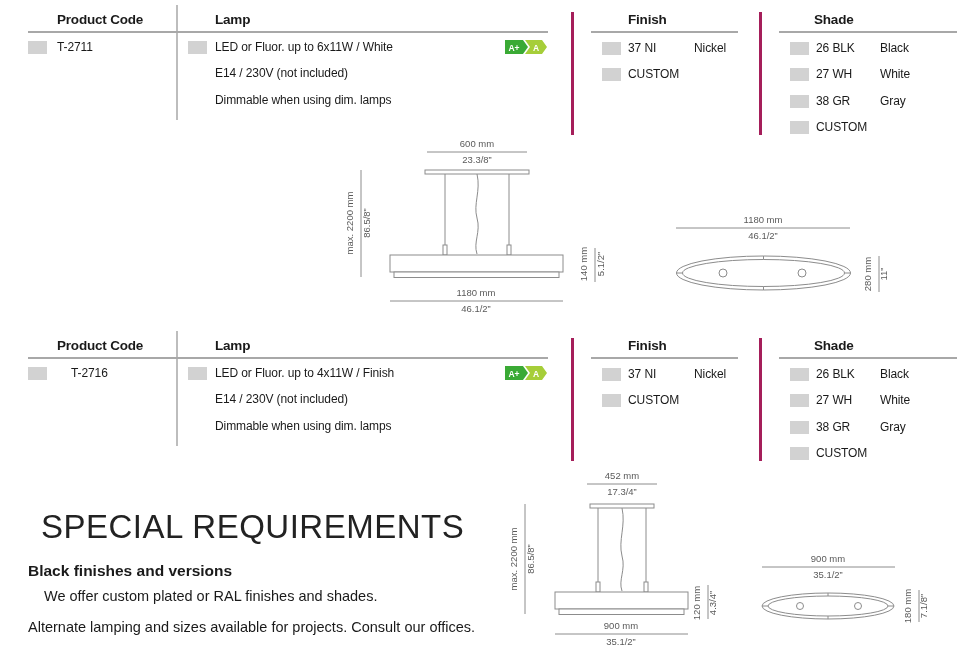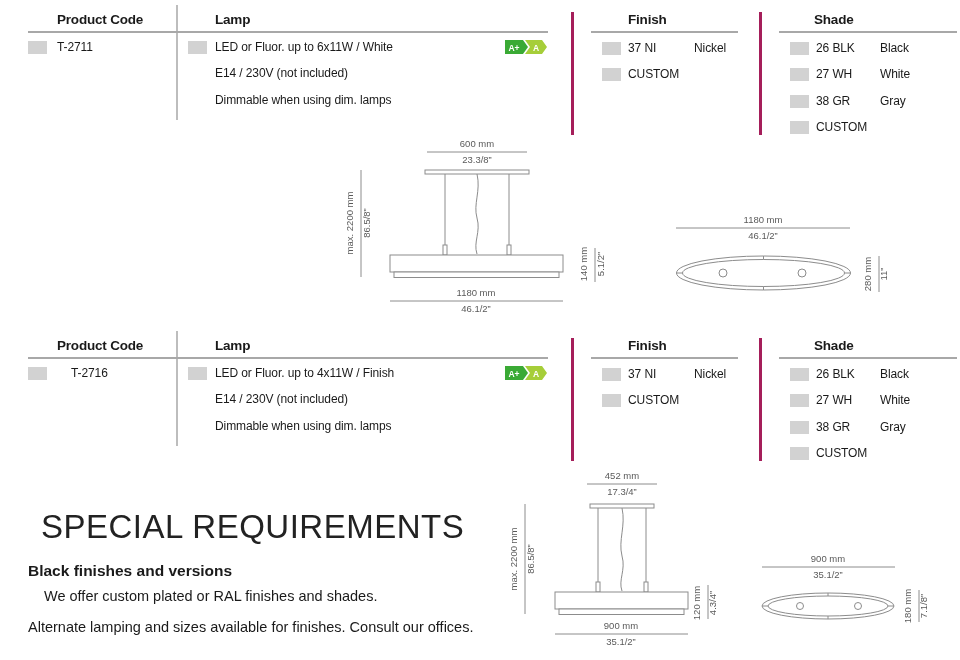--- a/index.html
+++ b/index.html
@@ -158,21 +158,21 @@
   <div class="swatch" style="left:790px;top:95px"></div>
   <div class="cell" style="left:816px;top:95px">38 GR</div>
   <div class="cell" style="left:880px;top:95px">Gray</div>
   <div class="swatch" style="left:790px;top:121px"></div>
   <div class="cell" style="left:816px;top:121px">CUSTOM</div>
 </section>
 
 <h1 class="sr-title" style="margin:14px">SPECIAL REQUIREMENTS</h1>
 <h2 class="sr-sub" style="margin:0">Black finishes and versions</h2>
 <p class="sr-p" style="top:572px;margin:16px">We offer custom plated or RAL finishes and shades.</p>
-<p class="sr-p" style="top:619px;margin:0">Alternate lamping and sizes available for finishes. Consult our offices.</p>
+<p class="sr-p" style="top:619px;margin:0">Alternate lamping and sizes available for projects. Consult our offices.</p>
 
 <svg class="abs" style="left:490px;top:468px" width="260" height="185" viewBox="0 0 260 185">
   <text class="dtx" x="132" y="11" text-anchor="middle">452 mm</text>
   <line class="dln" x1="97" y1="16" x2="167" y2="16"></line>
   <text class="dtx" x="132" y="27" text-anchor="middle">17.3/4”</text>
   <rect class="dlnf" x="100" y="36" width="64" height="4"></rect>
   <line class="dln" x1="108" y1="40" x2="108" y2="115"></line>
   <line class="dln" x1="156" y1="40" x2="156" y2="115"></line>
   <path class="dln" d="M132,40 C136,58 128,72 132,88 C136,102 128,112 132,123"></path>
   <rect class="dlnf" x="106" y="114" width="4" height="10"></rect>

